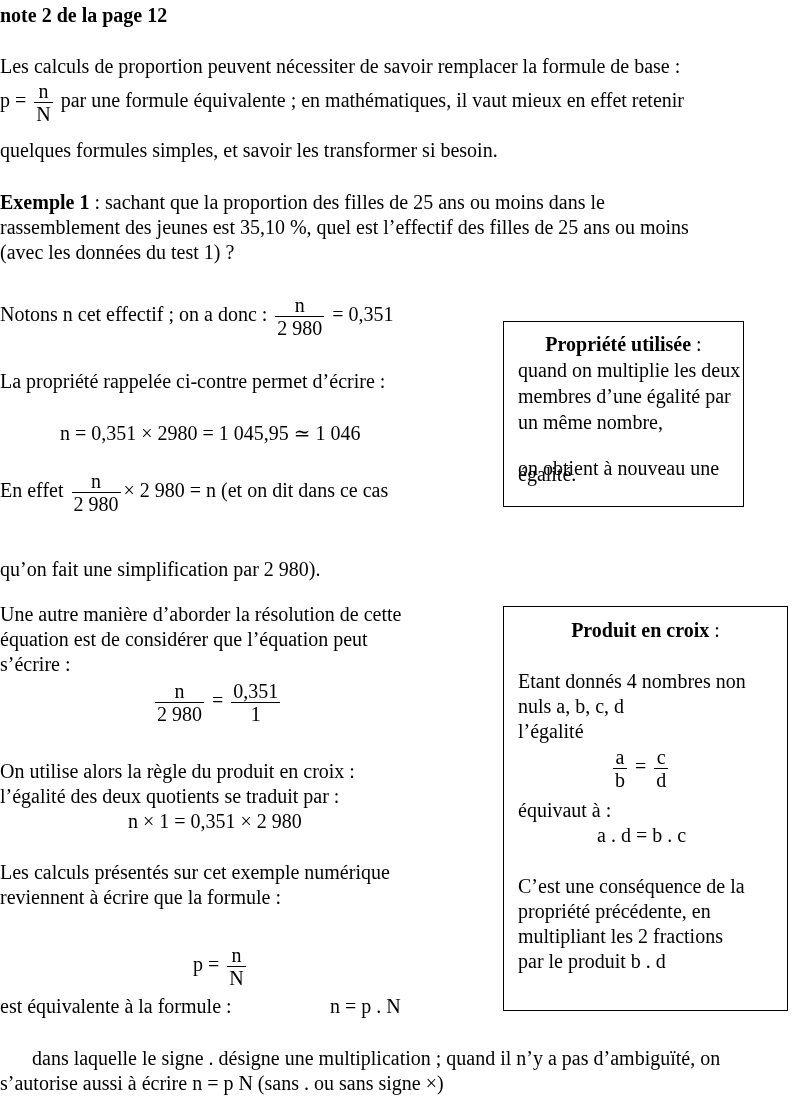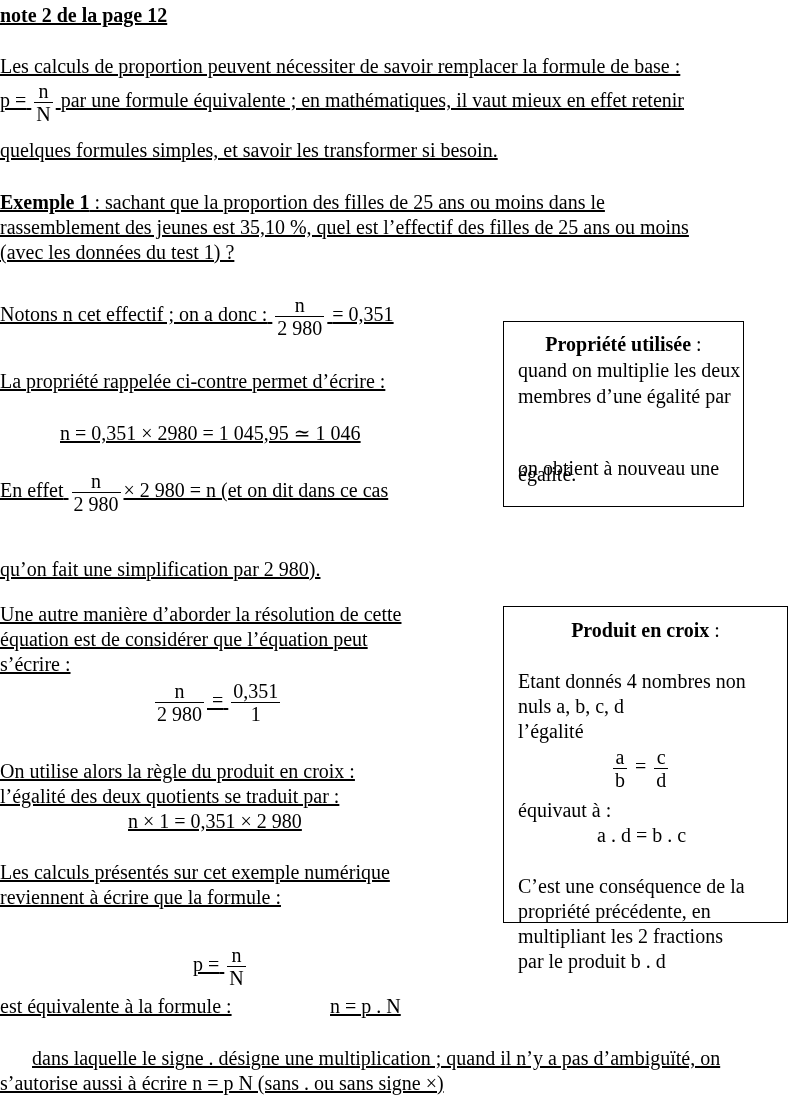--- a/index.html
+++ b/index.html
@@ -1,21 +1,21 @@
 <!DOCTYPE html>
 <html><head>
 <meta charset="utf-8">
 <style>
   html, body { margin: 0; padding: 0; background: #ffffff; }
   body {
     width: 794px; height: 1099px; position: relative; overflow: hidden;
     font-family: "Liberation Serif", "DejaVu Serif", serif;
     font-size: 20px; color: #000; line-height: 26px;
   }
-  .abs { position: absolute; white-space: nowrap; text-decoration: underline; }
+  .abs { position: absolute; white-space: nowrap; }
   .bold { font-weight: bold; }
   .frac {
     display: inline-block; vertical-align: middle; text-align: center;
     line-height: 22px; margin: 0 3px;
   }
   .frac .num { display: block; padding: 0 2px; border-bottom: 1px solid #000; }
   .frac .den { display: block; padding: 0 2px; }
   .box {
     position: absolute; border: 1.5px solid #000; box-sizing: border-box;
   }
@@ -64,20 +64,21 @@
   </span><span>× 2 980 = n (et on dit dans ce cas</span>
 </div>
 <div class="abs" style="left:0;top:524px;margin-top:32px;">qu’on fait une simplification par 2 980).</div>
 
 <div class="box" style="left:503px;top:321px;width:241px;height:186px;">
   <div class="line bold" style="left:0;right:0;text-align:center;top:9px;">
     <span>Propriété utilisée</span><span style="font-weight:normal"> :</span>
   </div>
   <div class="line" style="left:14px;top:35px;">quand on multiplie les deux</div>
   <div class="line" style="left:14px;top:61px;">membres d’une égalité par</div>
+  <div class="line" style="left:14px;top:87px;">un même nombre,</div>
   <div class="line" style="left:14px;top:113px;margin-top:20px;">on obtient à nouveau une</div>
   <div class="line" style="left:14px;top:139px;">égalité.</div>
 </div>
 
 <div class="abs" style="left:0;top:601px;">Une autre manière d’aborder la résolution de cette</div>
 <div class="abs" style="left:0;top:626px;">équation est de considérer que l’équation peut</div>
 <div class="abs" style="left:0;top:651px;">s’écrire :</div>
 <div class="abs" style="left:152px;top:680px;">
   <span class="frac">
     <span class="num">n</span>
@@ -98,21 +99,21 @@
 <div class="abs" style="left:193px;top:944px;">
   <span>p =</span>
   <span class="frac">
     <span class="num">n</span>
     <span class="den">N</span>
   </span>
 </div>
 <div class="abs" style="left:0;top:993px;">est équivalente à la formule :</div>
 <div class="abs" style="left:330px;top:993px;">n = p . N</div>
 
-<div class="box" style="left:503px;top:606px;width:285px;height:317px;">
+<div class="box" style="left:503px;top:606px;width:285px;height:405px;">
   <div class="line bold" style="left:0;right:0;text-align:center;top:10px;">
     <span>Produit en croix</span><span style="font-weight:normal"> :</span>
   </div>
   <div class="line" style="left:14px;top:61px;">Etant donnés 4 nombres non</div>
   <div class="line" style="left:14px;top:86px;">nuls a, b, c, d</div>
   <div class="line" style="left:14px;top:111px;">l’égalité</div>
   <div class="line" style="left:106px;top:139px;">
     <span class="frac">
       <span class="num">a</span>
       <span class="den">b</span>

